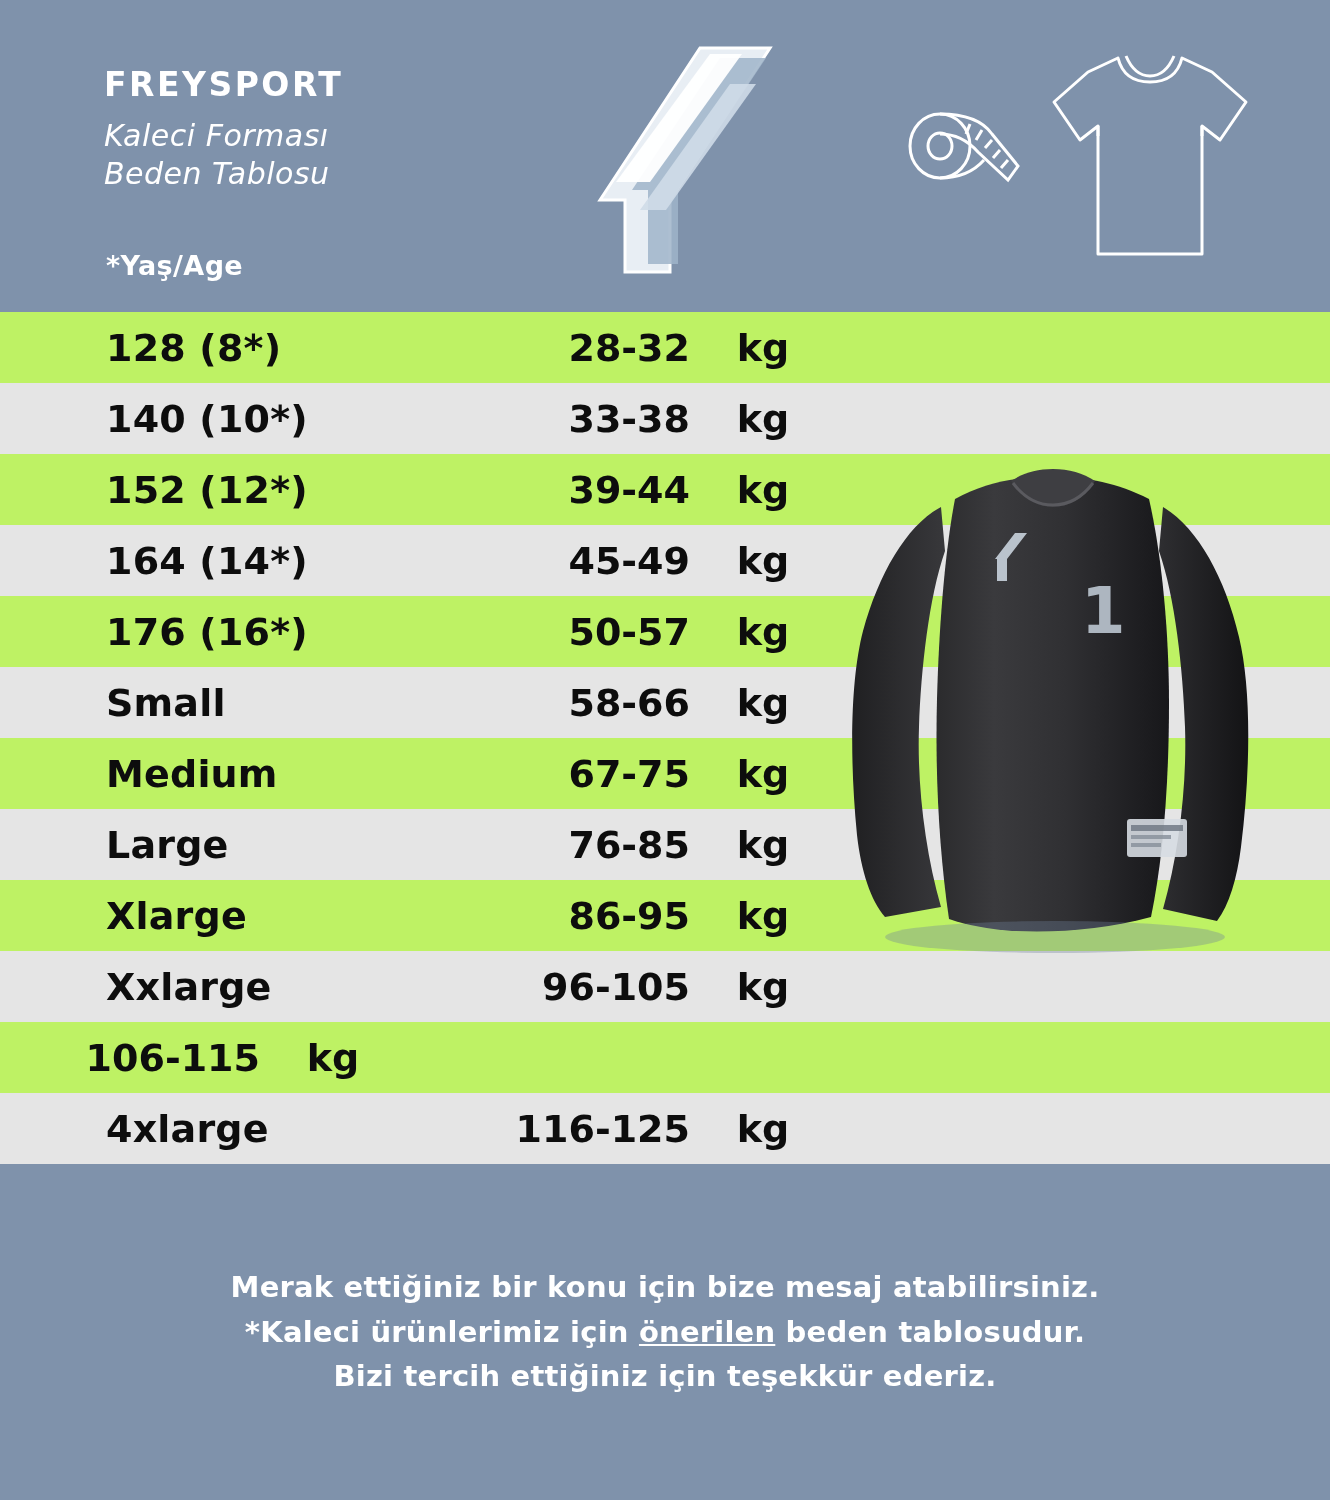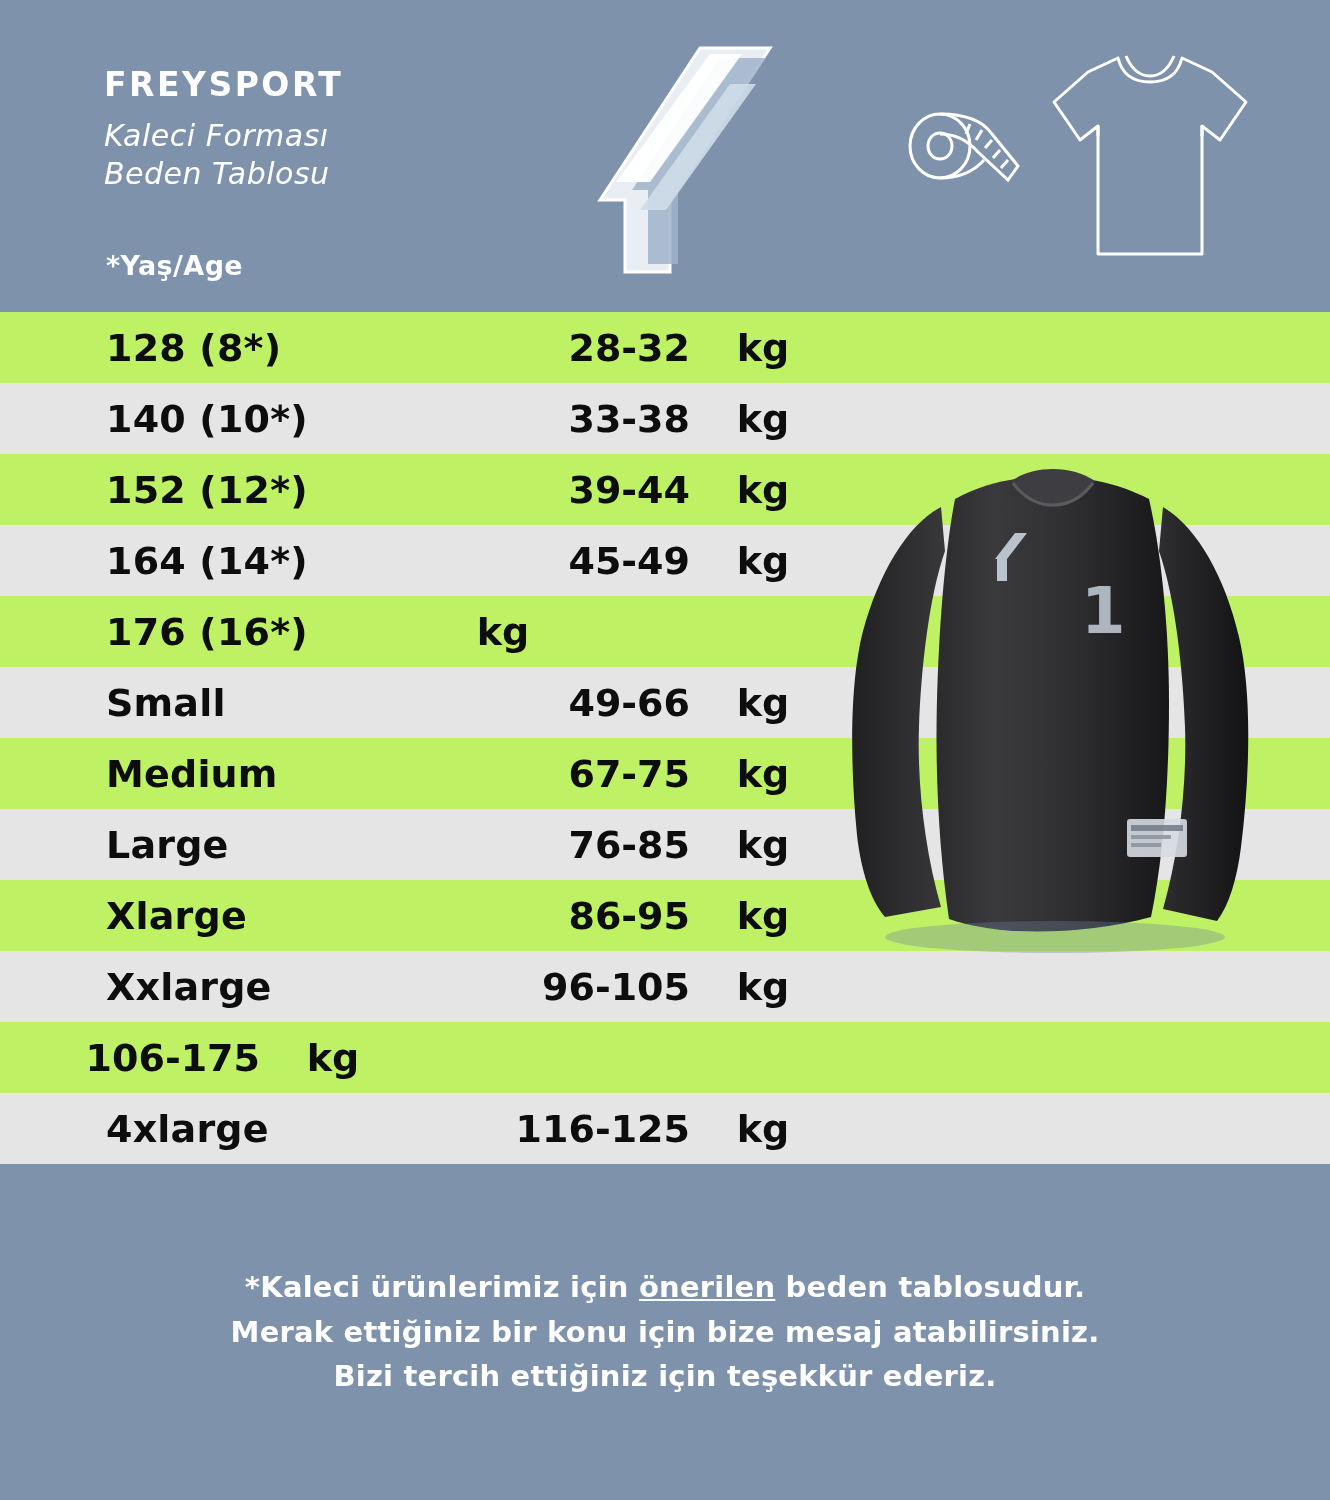--- a/index.html
+++ b/index.html
@@ -248,26 +248,27 @@
     </div>
 
     <div class="row dark">
       <div class="cell-size">164 (14*)</div>
       <div class="cell-weight">45-49</div>
       <div class="cell-unit">kg</div>
     </div>
 
     <div class="row light">
       <div class="cell-size">176 (16*)</div>
+      <div class="cell-weight">50-57</div>
       <div class="cell-unit">kg</div>
     </div>
 
     <div class="row dark">
       <div class="cell-size">Small</div>
-      <div class="cell-weight">49-66</div>
+      <div class="cell-weight">58-66</div>
       <div class="cell-unit">kg</div>
     </div>
 
     <div class="row light">
       <div class="cell-size">Medium</div>
       <div class="cell-weight">67-75</div>
       <div class="cell-unit">kg</div>
     </div>
 
     <div class="row dark">
@@ -282,21 +283,21 @@
       <div class="cell-unit">kg</div>
     </div>
 
     <div class="row dark">
       <div class="cell-size">Xxlarge</div>
       <div class="cell-weight">96-105</div>
       <div class="cell-unit">kg</div>
     </div>
 
     <div class="row light">
-      <div class="cell-weight">106-175</div>
+      <div class="cell-weight">106-115</div>
       <div class="cell-unit">kg</div>
     </div>
 
     <div class="row dark">
       <div class="cell-size">4xlarge</div>
       <div class="cell-weight">116-125</div>
       <div class="cell-unit">kg</div>
     </div>
   </div>
 
@@ -343,20 +344,20 @@
       <rect x="282" y="364" width="60" height="38" rx="3" fill="#d6dce2" opacity="0.9"></rect>
       <rect x="286" y="370" width="52" height="6" fill="#6b7480" opacity="0.8"></rect>
       <rect x="286" y="380" width="40" height="4" fill="#868e99" opacity="0.8"></rect>
       <rect x="286" y="388" width="30" height="4" fill="#868e99" opacity="0.8"></rect>
 
       <ellipse cx="210" cy="482" rx="170" ry="16" fill="#6f829b" opacity="0.35"></ellipse>
     </svg>
   </div>
 
   <div class="footer">
+    <div class="footer-line">Merak ettiğiniz bir konu için bize mesaj atabilirsiniz.</div>
     <div class="footer-line">
       <span>*Kaleci ürünlerimiz için </span><span class="u">önerilen</span><span> beden tablosudur.</span>
     </div>
-    <div class="footer-line">Merak ettiğiniz bir konu için bize mesaj atabilirsiniz.</div>
     <div class="footer-line">Bizi tercih ettiğiniz için teşekkür ederiz.</div>
   </div>
 
 </div>
 
 </body></html>

